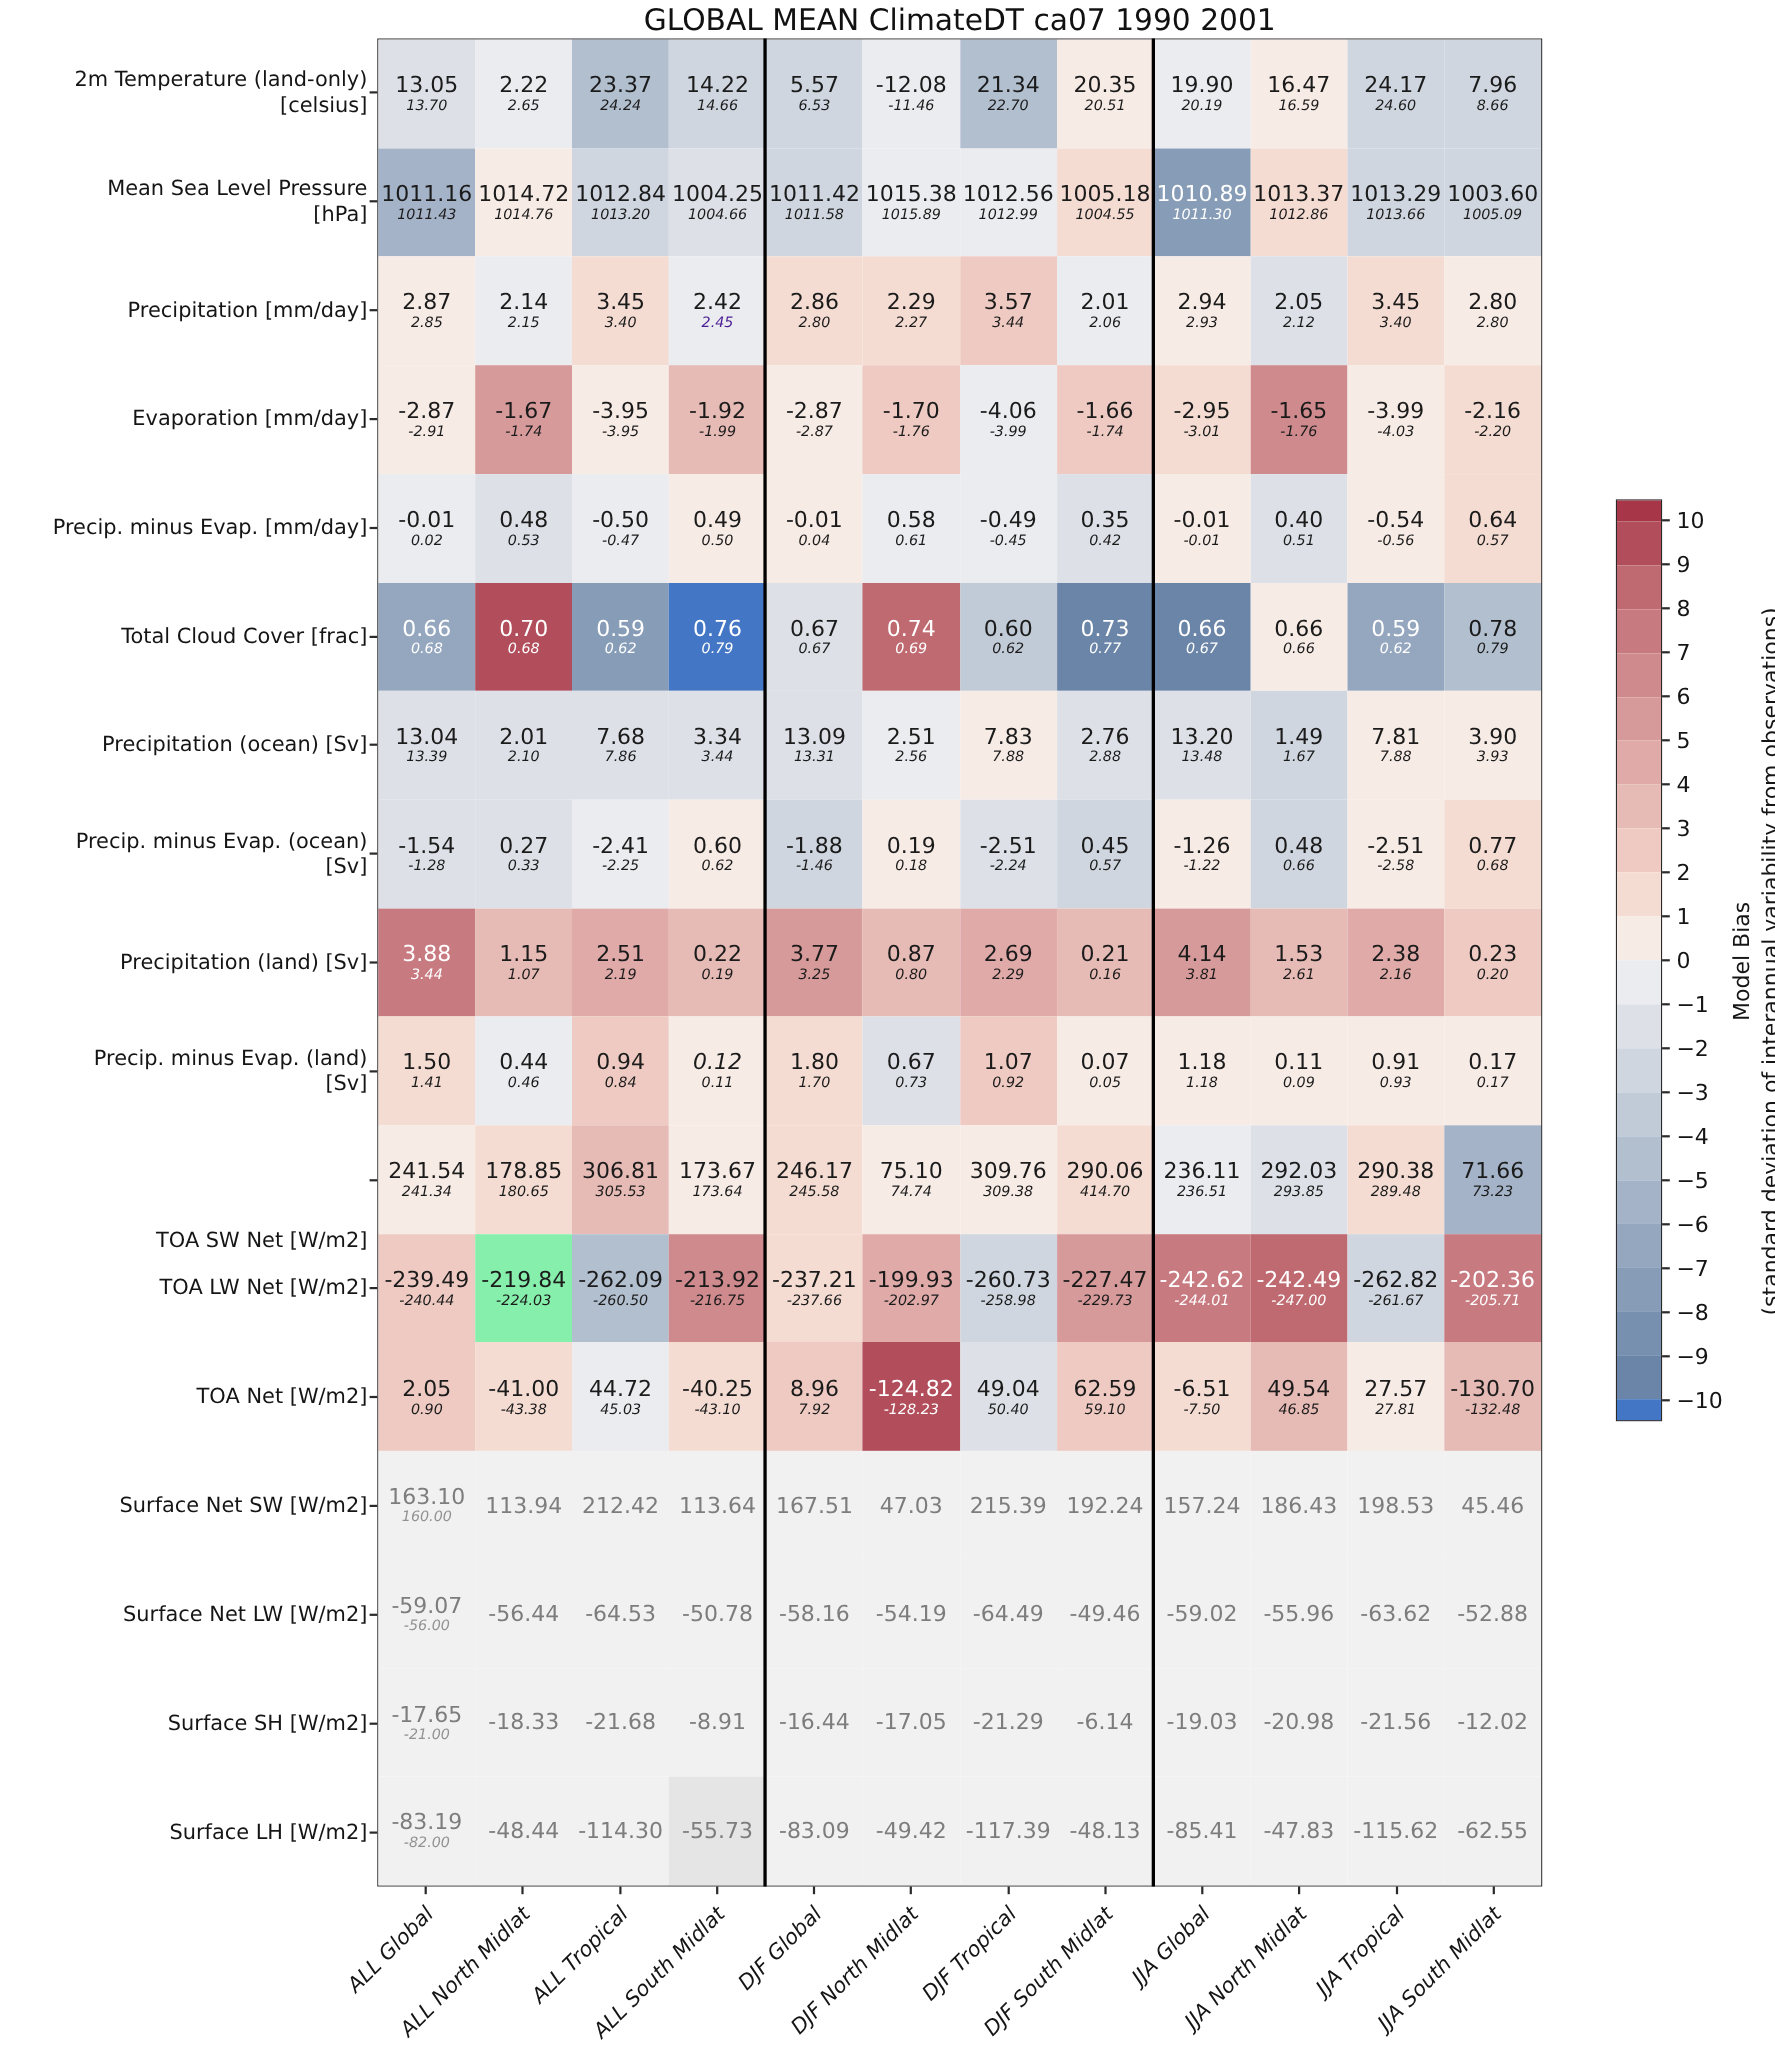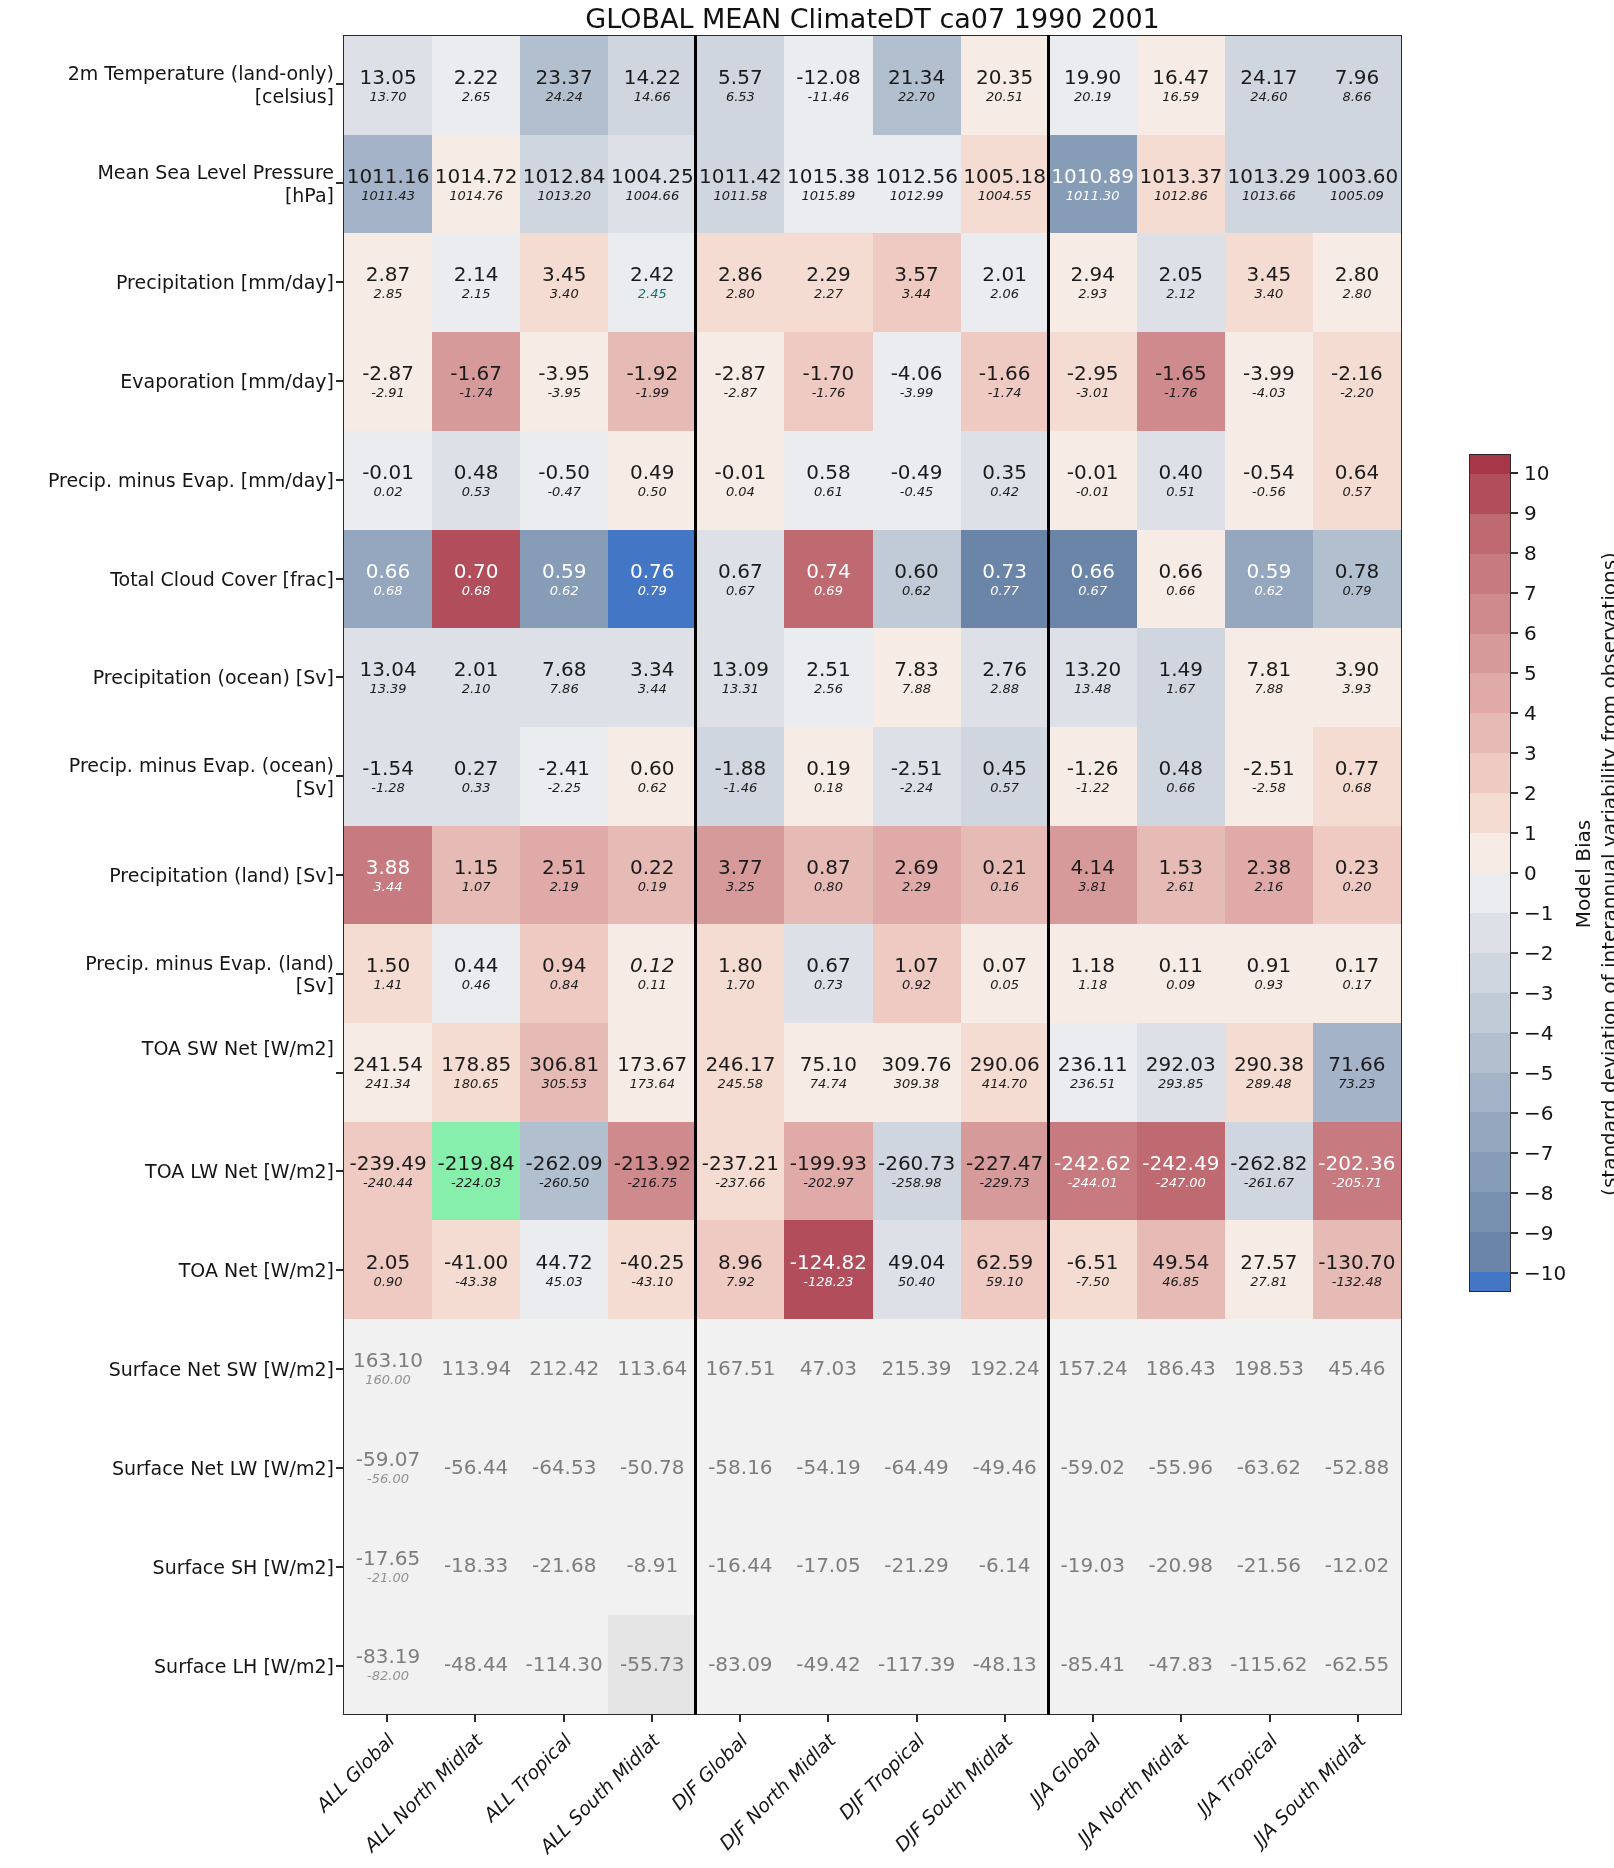--- a/index.html
+++ b/index.html
@@ -162,21 +162,21 @@
       <div class="cell" style="background: rgb(234, 236, 239);">
         <div class="main" style="color: rgb(27, 27, 27);">2.14</div>
         <div class="sub" style="color: rgb(27, 27, 27);">2.15</div>
       </div>
       <div class="cell" style="background: rgb(244, 220, 211);">
         <div class="main" style="color: rgb(27, 27, 27);">3.45</div>
         <div class="sub" style="color: rgb(27, 27, 27);">3.40</div>
       </div>
       <div class="cell" style="background: rgb(234, 236, 239);">
         <div class="main" style="color: rgb(27, 27, 27);">2.42</div>
-        <div class="sub" style="color: #0f766e; font-style: italic;">2.45</div>
+        <div class="sub" style="color: #4c1d95; font-style: italic;">2.45</div>
       </div>
       <div class="cell" style="background: rgb(244, 220, 211);">
         <div class="main" style="color: rgb(27, 27, 27);">2.86</div>
         <div class="sub" style="color: rgb(27, 27, 27);">2.80</div>
       </div>
       <div class="cell" style="background: rgb(244, 220, 211);">
         <div class="main" style="color: rgb(27, 27, 27);">2.29</div>
         <div class="sub" style="color: rgb(27, 27, 27);">2.27</div>
       </div>
       <div class="cell" style="background: rgb(238, 202, 194);">
@@ -864,21 +864,21 @@
         <div>Precip. minus Evap. (ocean)</div>
         <div>[Sv]</div>
       </div>
       <div class="row-label" style="top: 875px;">
         <div>Precipitation (land) [Sv]</div>
       </div>
       <div class="row-label" style="top: 973.824px;">
         <div>Precip. minus Evap. (land)</div>
         <div>[Sv]</div>
       </div>
-      <div class="row-label" style="top: 1048px;">
+      <div class="row-label" style="top: 1128px;">
         <div>TOA SW Net [W/m2]</div>
       </div>
       <div class="row-label" style="top: 1171.47px;">
         <div>TOA LW Net [W/m2]</div>
       </div>
       <div class="row-label" style="top: 1270.29px;">
         <div>TOA Net [W/m2]</div>
       </div>
       <div class="row-label" style="top: 1369.12px;">
         <div>Surface Net SW [W/m2]</div>

